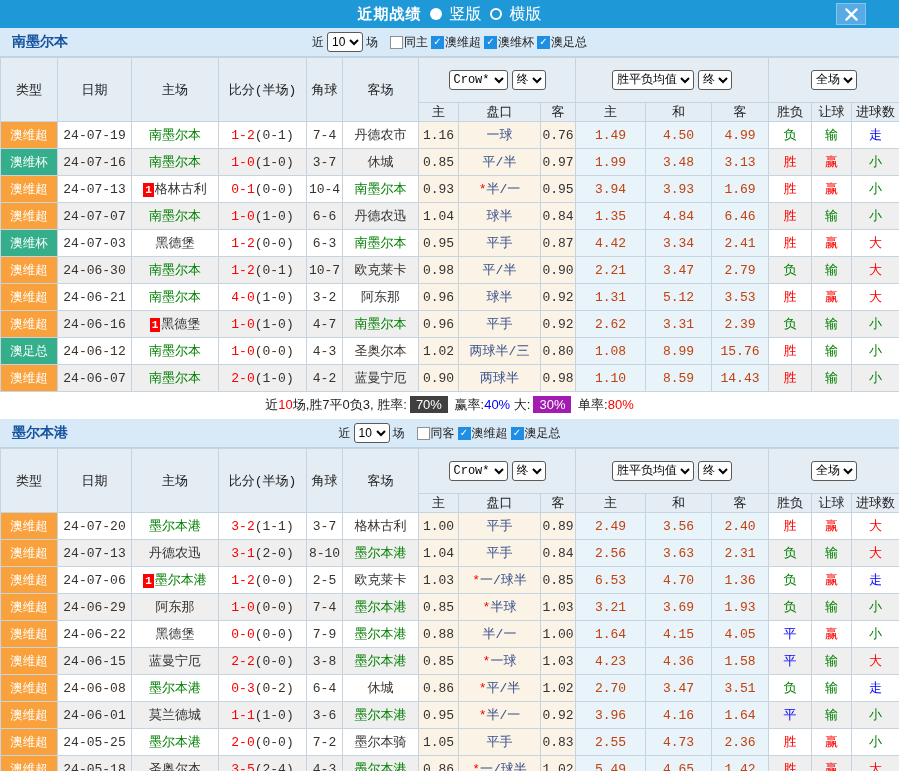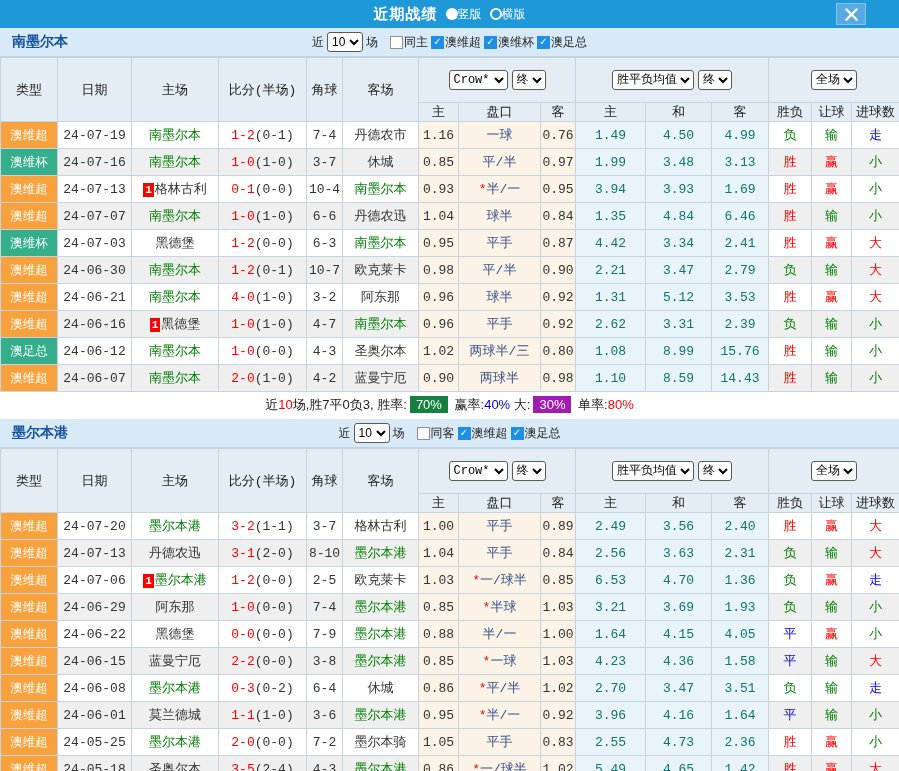--- a/index.html
+++ b/index.html
@@ -7,21 +7,21 @@
     width: 899px; background: #fff;
     font-family: "Liberation Sans", "DejaVu Sans", sans-serif;
     color: #333;
   }
   
   .titlebar {
     height: 28px; background: #1E98D6; position: relative;
     display: flex; align-items: center; justify-content: center; color: #fff;
   }
   .titlebar .title { font-size: 15px; font-weight: bold; letter-spacing: 1px; }
-  .radio-group { display: inline-flex; align-items: center; gap: 0; font-size: 12px; cursor: pointer; }
+  .radio-group { display: inline-flex; align-items: center; gap: 8px; font-size: 16px; cursor: pointer; }
   .radio-group { margin-left: 8px; }
   .radio { display: inline-block; border-radius: 50%; }
   .radio.sel { width: 12px; height: 12px; background: #fff; }
   .radio.unsel { width: 12px; height: 12px; border: 2px solid #fff; background: transparent; }
   .close-btn {
     position: absolute; right: 33px; top: 3px; width: 30px; height: 22px;
     background: #57AAE3; border: 1px solid #86C4EE;
     display: flex; align-items: center; justify-content: center; cursor: pointer;
   }
   
@@ -54,40 +54,40 @@
   }
   thead th { background: #E4EDF4; font-weight: normal; font-size: 13px; color: #222; }
   thead tr.grp th { height: 23px; }
   thead tr.lbl th { height: 19px; }
   thead .hgroup select { margin: 12px 2px; }
   tbody td { height: 27px; font-size: 13px; }
   tbody tr:nth-child(even) td.plain { background: #EFEFEF; }
   td.league { color: #fff; font-size: 12.5px; padding: 0; }
   td.asian { background: #FBF3E5; color: #333; }
   td.asian.line { color: #37508E; margin-left: 35px; }
-  td.euro { background: #E8F3FA; color: #0f766e; }
+  td.euro { background: #E8F3FA; color: #c2410c; }
   .hl { color: #008000; }
   .b1 {
     display: inline-block; background: #FE0000; color: #fff; font-size: 11px;
     line-height: 14px; padding: 0 2px; margin-right: 1px; font-weight: bold;
   }
   .sc-main { color: #FE0000; }
   .sc-half { color: #333; }
   .star { color: #FE0000; }
   .c-red { color: #FE0000; }
   .c-green { color: #008000; }
   .c-blue { color: #0000FE; }
   
   .summary {
     height: 27px; line-height: 26px; text-align: center; font-size: 13px; color: #222;
     background: #fff;
   }
   .summary.compact { height: 16px; line-height: 15px; }
   .badge { color: #fff; padding: 1px 6px; margin: 0 3px; }
-  .badge-red { background: #15803d; }
+  .badge-red { background: #404040; }
   .badge-green { background: #a21caf; }
   .v-blue { color: #0000FE; }
   .v-red { color: #FE0000; }
 </style>
 </head>
 <body>
 
 <div>
 
   <div class="titlebar">

